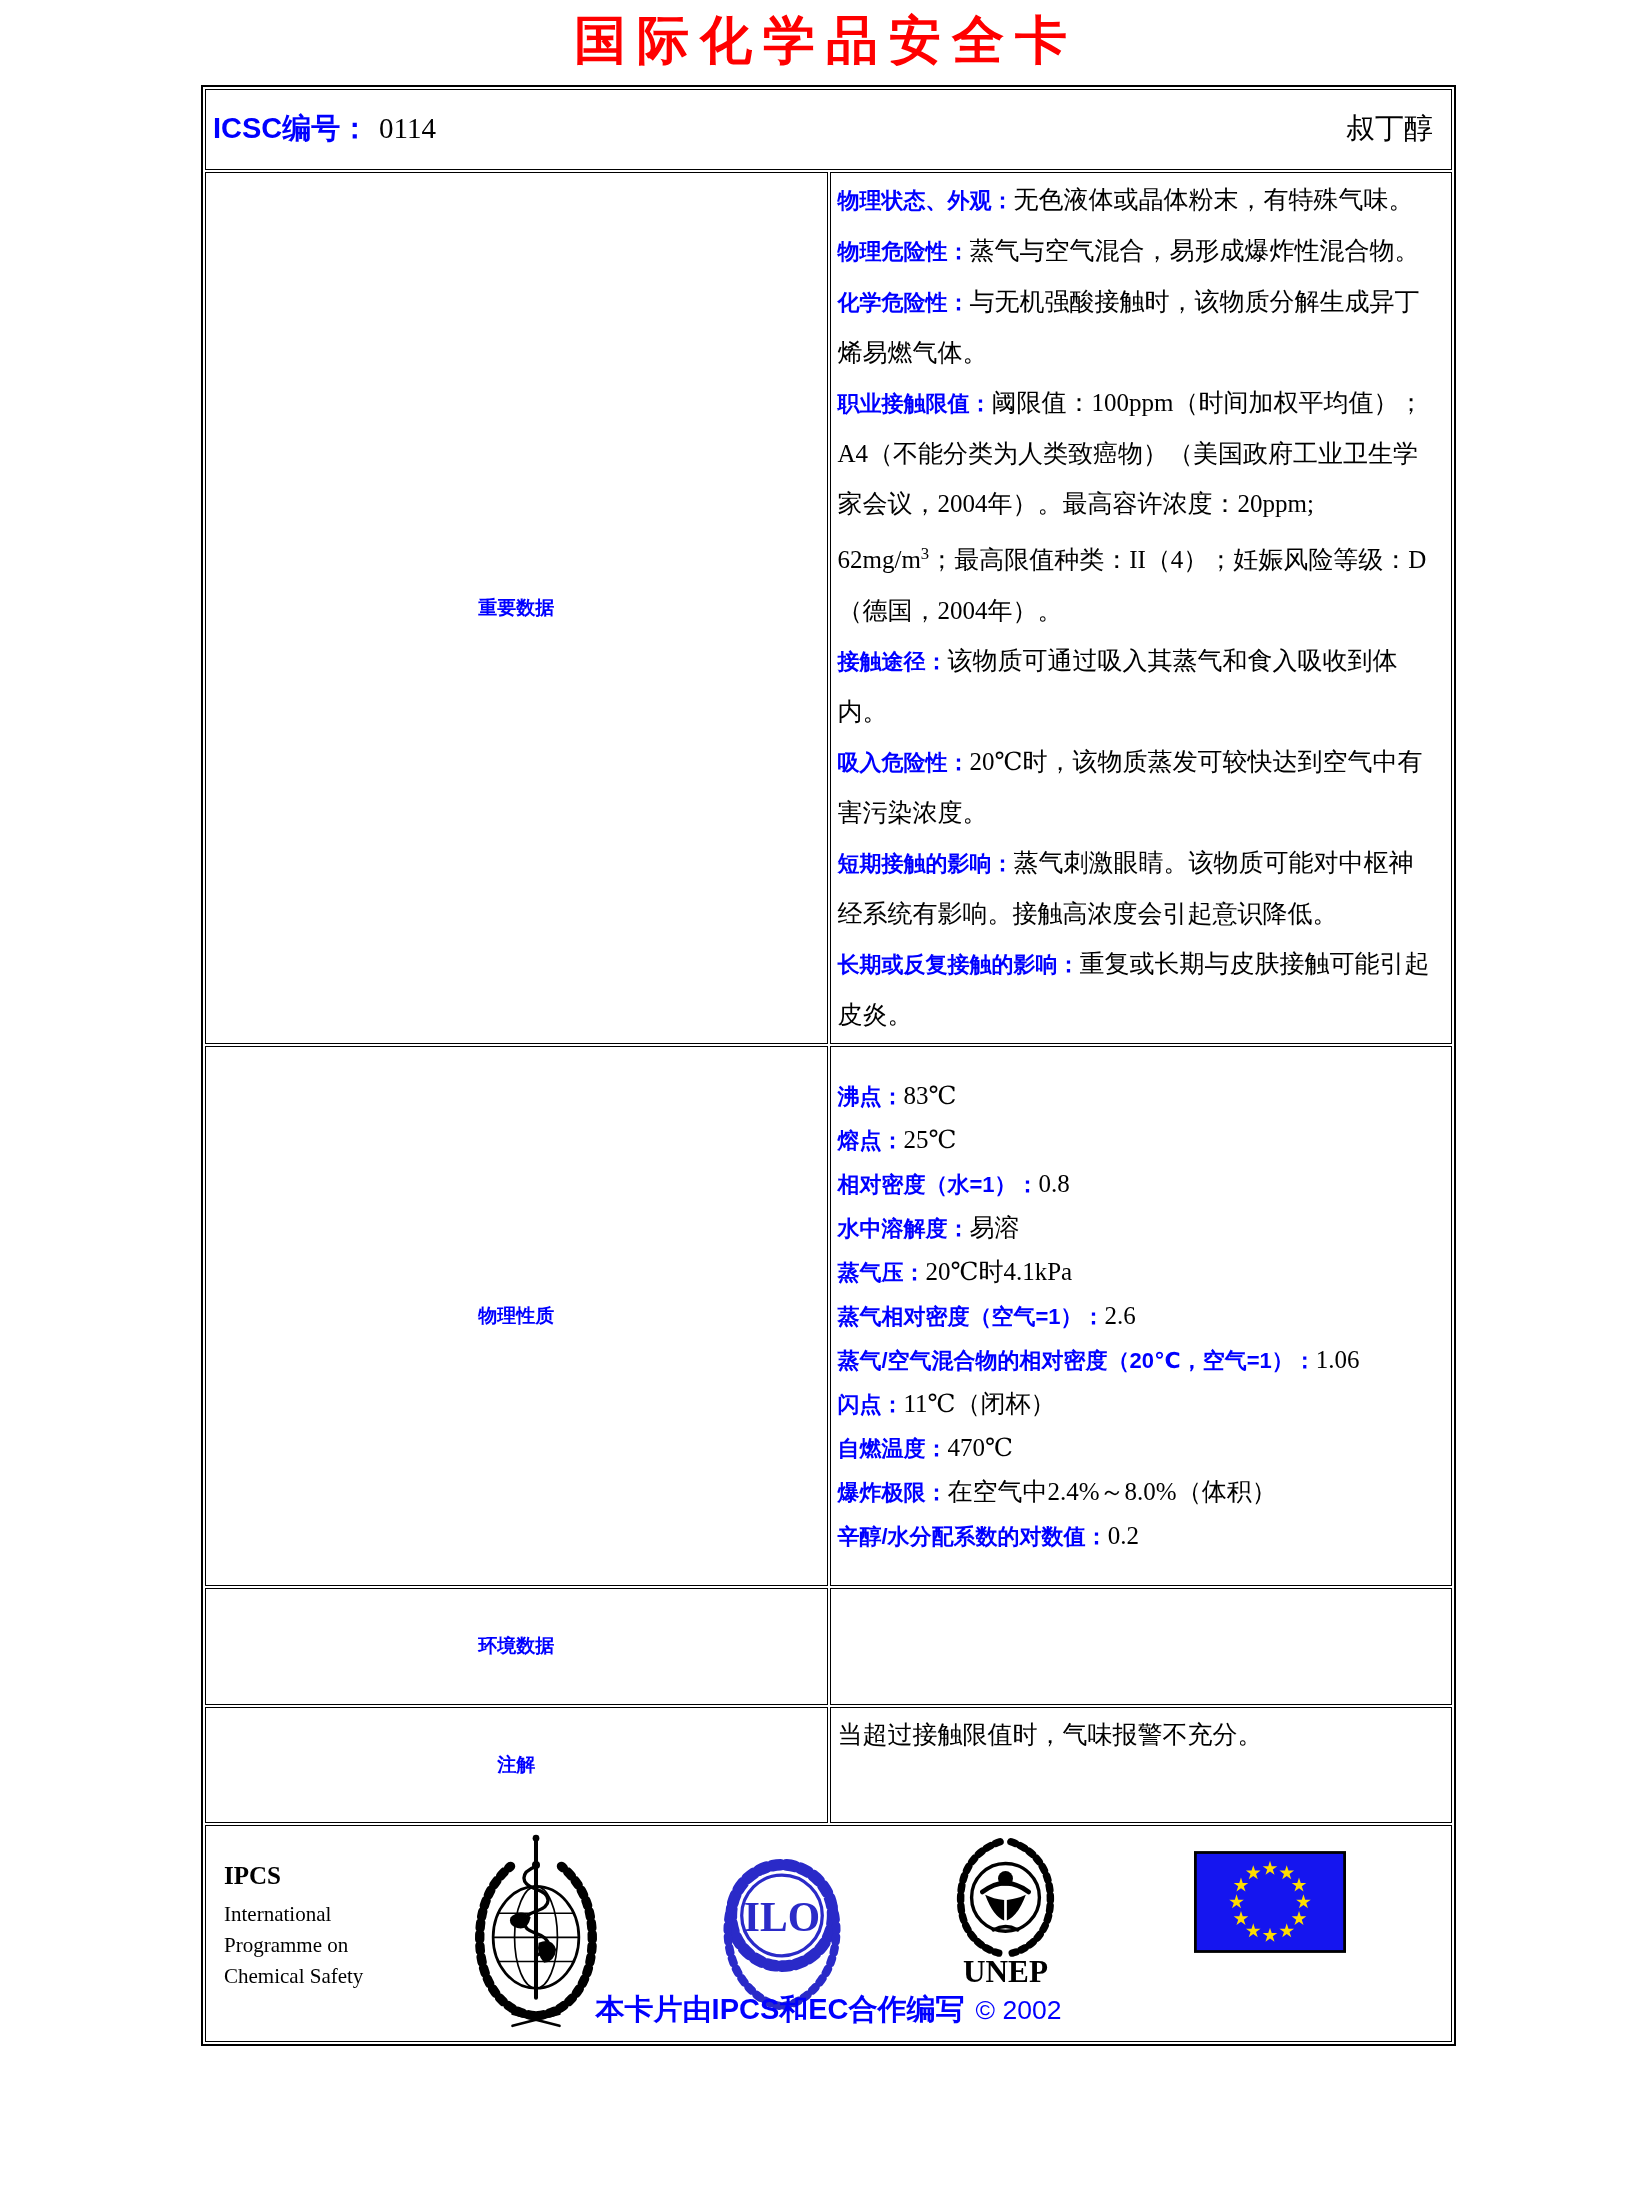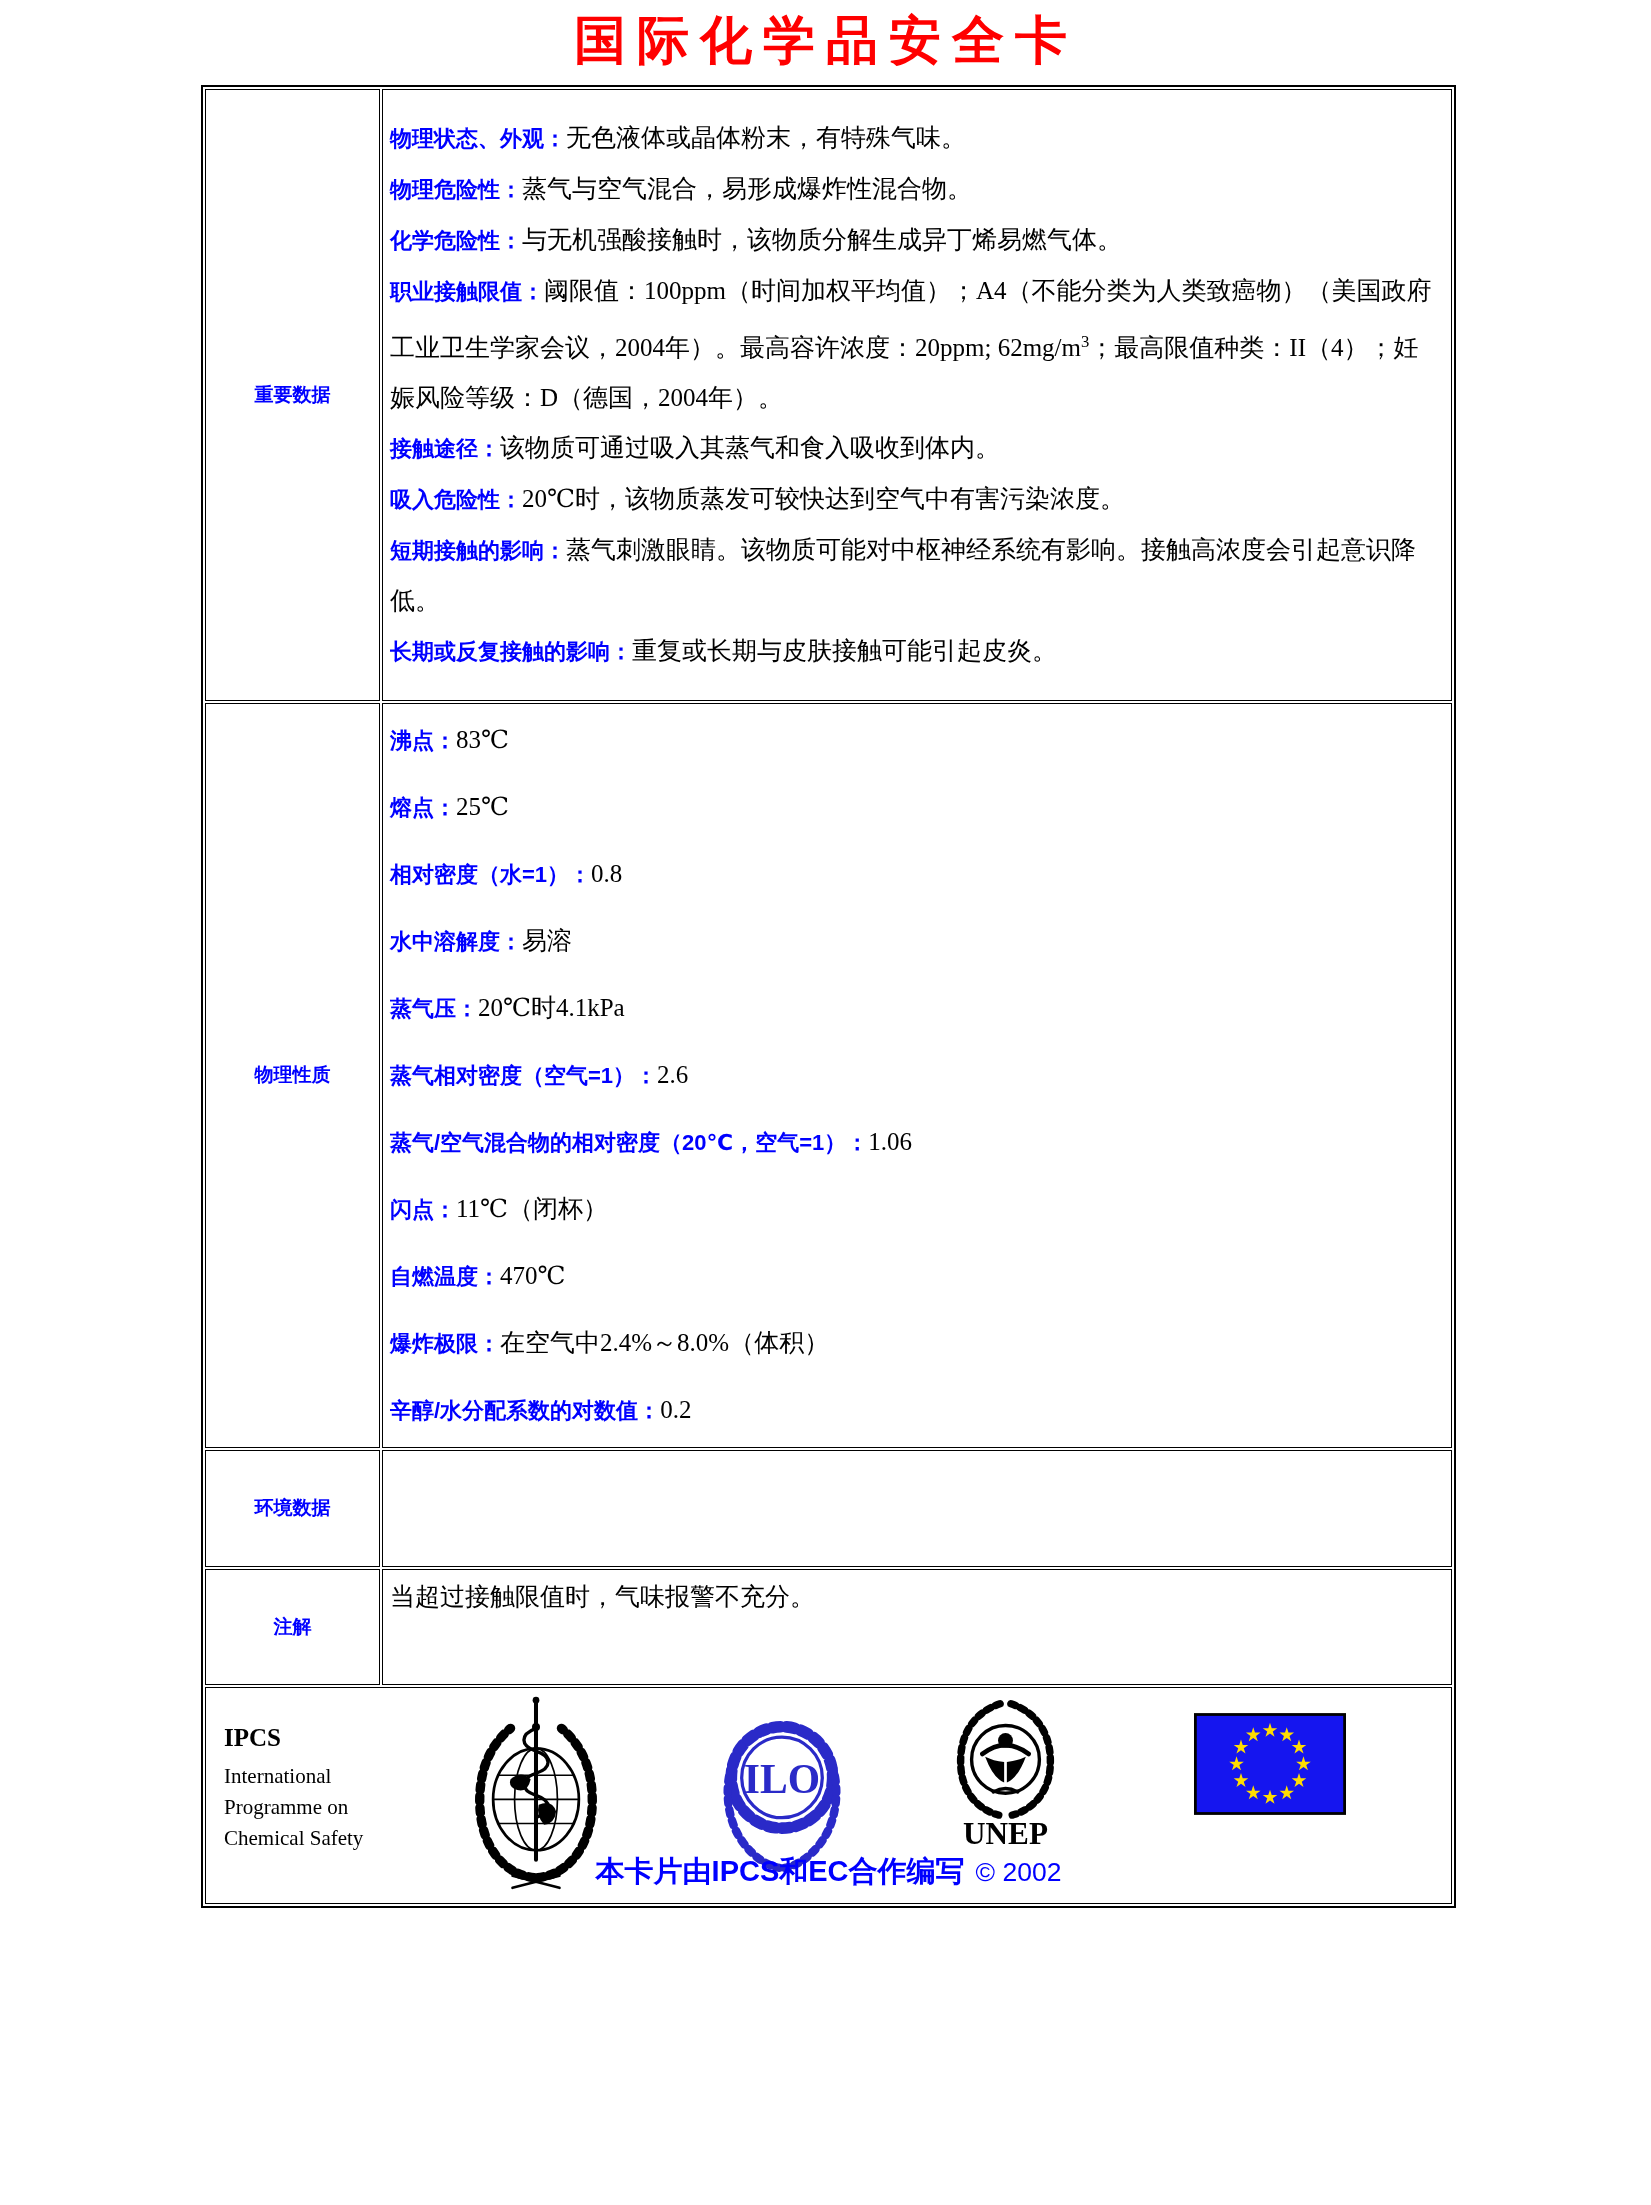--- a/index.html
+++ b/index.html
@@ -17,21 +17,21 @@
     border:2.1px solid #000;border-collapse:separate;border-spacing:2.8px;
     background:#fff;table-layout:fixed;
   }
   td{border:1.4px solid #000;vertical-align:middle;background:#fff;overflow:hidden;}
   td.rlabel{
     width:171px;text-align:center;color:#0000FF;font-weight:bold;font-size:19px;
     font-family:"Liberation Sans","DejaVu Sans",sans-serif;
   }
   td.content{padding:2.8px 18px 2.8px 7px;font-size:25px;}
   p.line{margin:0;line-height:50px;}
-  .phys p.line{line-height:66px;}
+  .phys p.line{line-height:43px;}
   .lbl{
     color:#0000FF;font-weight:bold;font-size:22px;
     font-family:"Liberation Sans","DejaVu Sans",sans-serif;
   }
   .val{color:#000;}
   sup.supv{font-size:16.7px;}
   .icsc-flex{display:flex;justify-content:space-between;align-items:center;font-size:29px;}
   .icsc-left .lbl{font-size:29px;}
   .icsc-num{font-size:29px;padding-left:9.8px;}
   .chem-name{font-size:29px;}
@@ -56,20 +56,28 @@
   .notes-content{vertical-align:top;}
 </style>
 </head>
 <body>
 
 <div class="page-title">国际化学品安全卡</div>
 
 <table class="card">
 
   <tbody>
+      <tr>
+    <td colspan="2" class="content" style="height:73px">
+      <div class="icsc-flex">
+        <span class="icsc-left"><span class="lbl">ICSC编号：</span><span class="icsc-num val">0114</span></span>
+        <span class="chem-name">叔丁醇</span>
+      </div>
+    </td>
+  </tr>
 
   <tr>
     <td class="rlabel" style="height:608px">
       <span>重要数据</span>
     </td>
     <td class="content">
       <p class="line"><span class="lbl">物理状态、外观：</span><span class="val">无色液体或晶体粉末，有特殊气味。</span></p>
       <p class="line"><span class="lbl">物理危险性：</span><span class="val">蒸气与空气混合，易形成爆炸性混合物。</span></p>
       <p class="line"><span class="lbl">化学危险性：</span><span class="val">与无机强酸接触时，该物质分解生成异丁烯易燃气体。</span></p>
       <p class="line"><span class="lbl">职业接触限值：</span><span class="val">阈限值：100ppm（时间加权平均值）；A4（不能分类为人类致癌物）（美国政府工业卫生学家会议，2004年）。最高容许浓度：20ppm; 62mg/m</span><sup class="val supv">3</sup><span class="val">；最高限值种类：II（4）；妊娠风险等级：D（德国，2004年）。</span></p>

